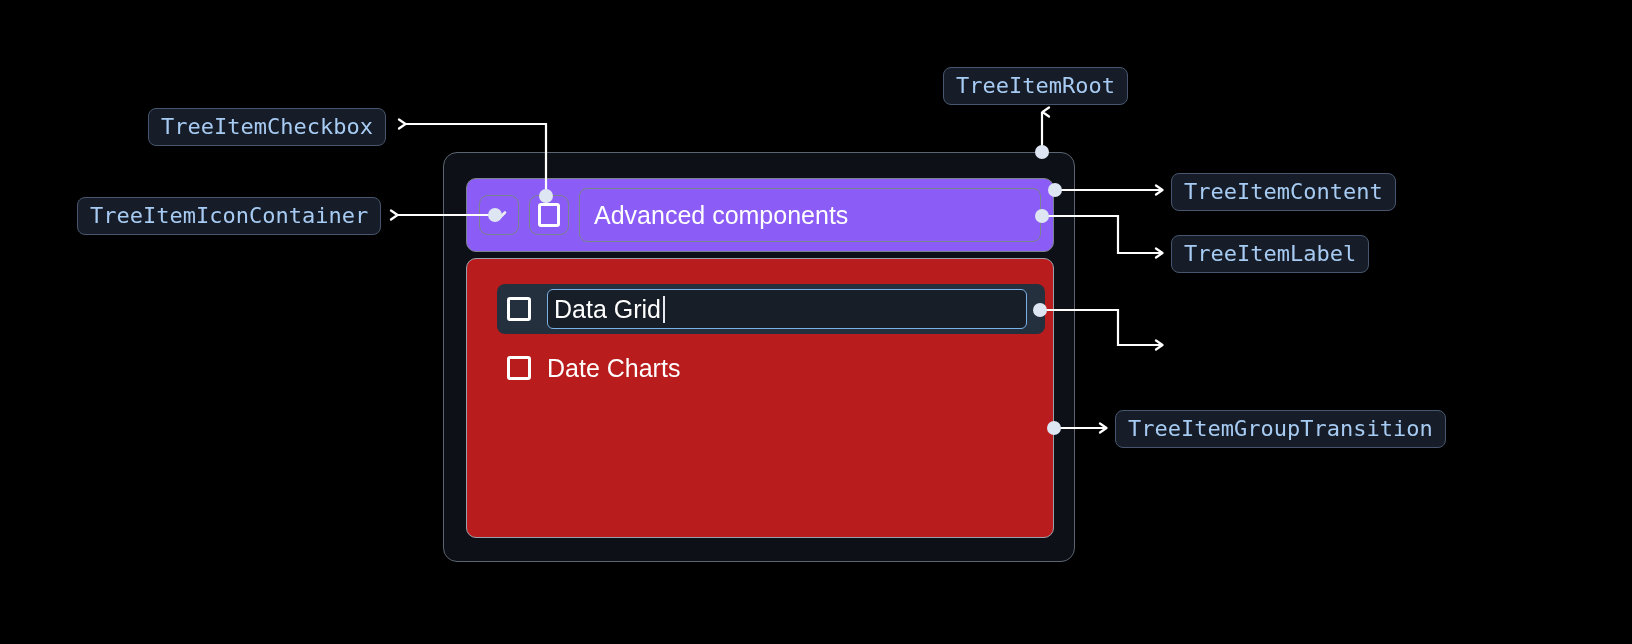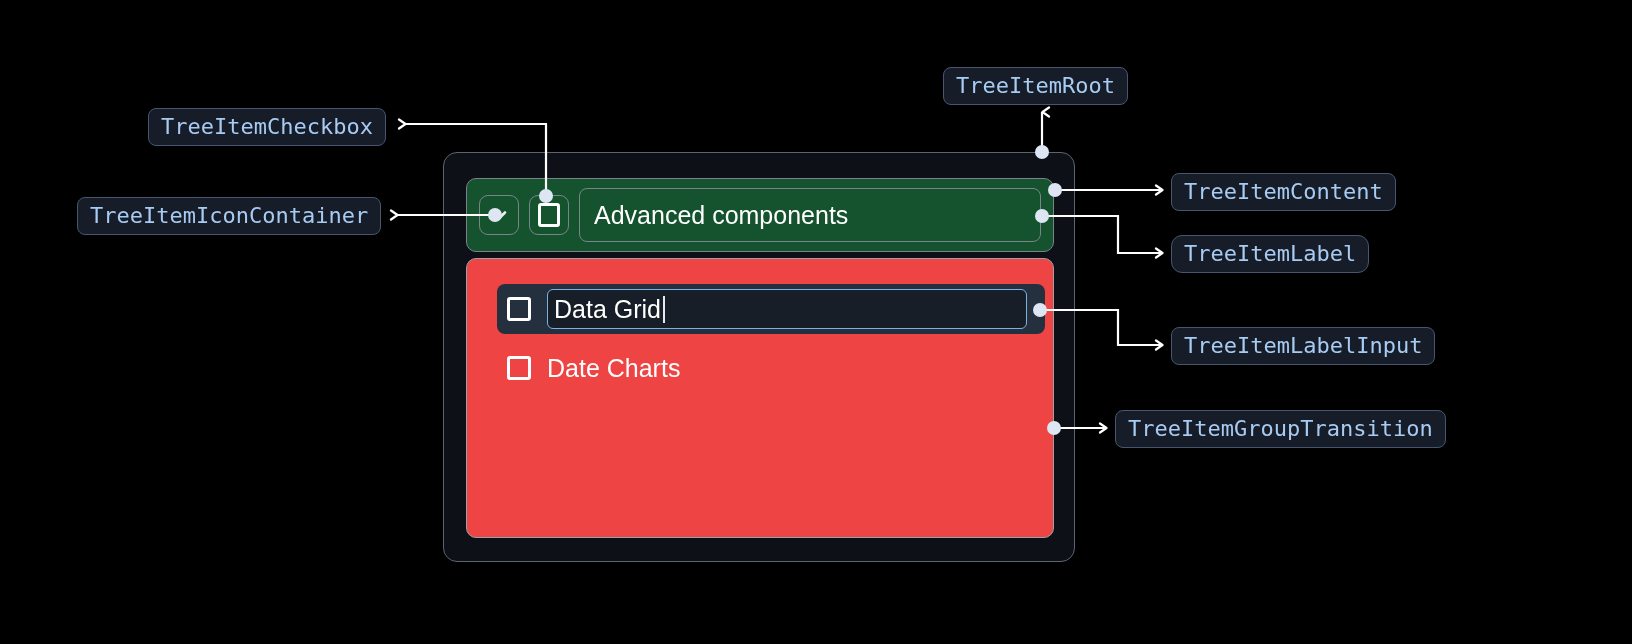--- a/index.html
+++ b/index.html
@@ -66,21 +66,21 @@
     padding: 24px;
   }
 
   #tree-content {
     position: absolute;
     left: 466px;
     top: 178px;
     width: 588px;
     height: 74px;
     box-sizing: border-box;
-    background: #14532d;
+    background: #8b5cf6;
     border: 1px solid #7b838d;
     border-radius: 10px;
     display: flex;
     align-items: center;
     padding: 0 12px;
     gap: 10px;
   }
 
   .icon-container {
     width: 40px;
@@ -130,21 +130,21 @@
     font-family: "Liberation Sans", sans-serif;
   }
 
   #group-transition {
     position: absolute;
     left: 466px;
     top: 258px;
     width: 588px;
     height: 280px;
     box-sizing: border-box;
-    background: #ef4444;
+    background: #b91c1c;
     border: 1px solid #9aa1ab;
     border-radius: 10px;
     padding-top: 25px;
   }
 
   .tree-row {
     display: flex;
     align-items: center;
     height: 48px;
     margin: 0 0 12px 28px;
@@ -296,25 +296,22 @@
   </div>
 
   <div class="chip" style="left:943px; top:67px;">
     <span>TreeItemRoot</span>
   </div>
 
   <div class="chip" style="left:1171px; top:173px;">
     <span>TreeItemContent</span>
   </div>
 
-  <div class="chip" style="left:1171px; top:235px;border-radius:11px;">
+  <div class="chip" style="left:1171px; top:235px;">
     <span>TreeItemLabel</span>
   </div>
 
-  <div class="chip" style="left:1171px; top:327px;">
-    <span>TreeItemLabelInput</span>
-  </div>
 
   <div class="chip" style="left:1115px; top:410px;">
     <span>TreeItemGroupTransition</span>
   </div>
 
 </div>
 
 </body></html>

